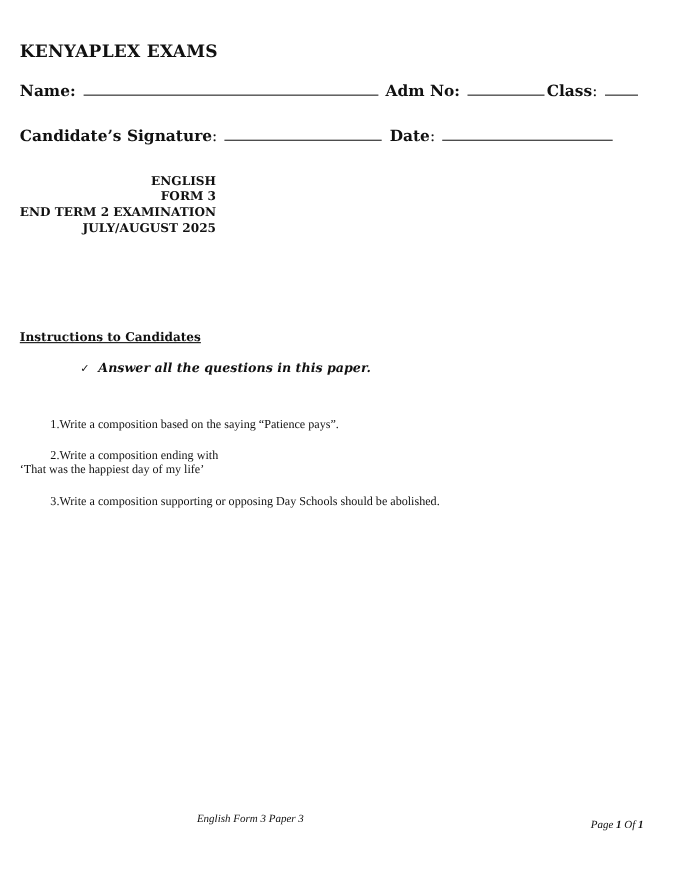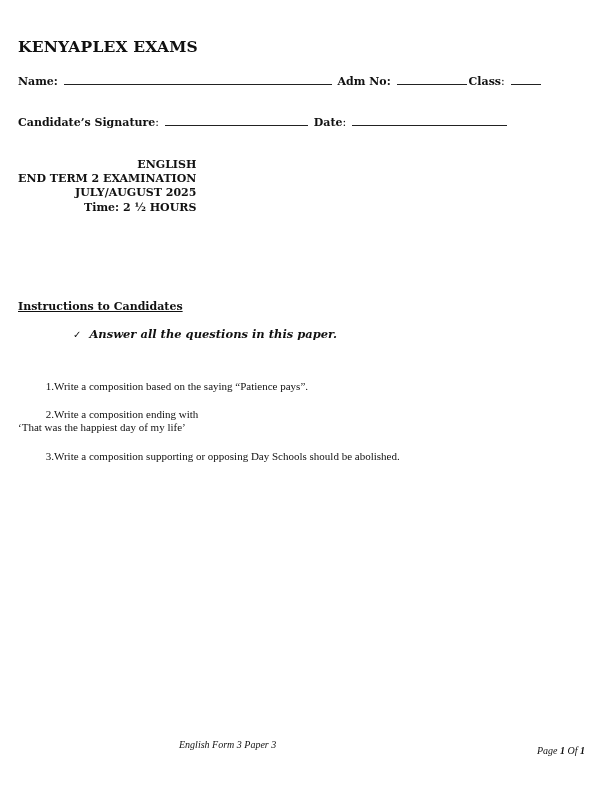--- a/index.html
+++ b/index.html
@@ -1,20 +1,20 @@
 <!DOCTYPE html>
 <html><head>
 <meta charset="utf-8">
 <style>
   html, body { margin:0; padding:0; background:#fff; }
   body { width:612px; height:792px; position:relative; overflow:hidden; color:#111; }
   .bold { font-family: "DejaVu Serif", serif; font-weight:bold; }
   .abs { position:absolute; white-space:nowrap;text-align:right; }
   .title { left:18px; top:37px; font-size:15.5px; letter-spacing:0.2px; }
-  .fieldrow { left:18px; font-size:11px; }
+  .fieldrow { left:18px; font-size:14px; }
   .blank { display:inline-block; border-bottom:1px solid #222; height:1px; vertical-align:baseline; margin:0 2px; }
   .normal { font-weight:normal; }
   .info { left:18px; top:158px; font-size:11px; line-height:14.2px; }
   .instr-h { left:18px; top:300px; font-size:11px; text-decoration:underline; }
   .instr { left:73px; top:327px; font-size:11.5px; font-style:italic; }
   .check { font-family:"DejaVu Sans", sans-serif; font-style:normal; font-weight:normal; font-size:10px; margin-right:8px; }
   .q { font-family:"Liberation Serif", serif; font-size:11px; }
   .footer { font-family:"Liberation Serif", serif; font-style:italic; font-size:10px; }
 </style>
 </head>
@@ -32,23 +32,23 @@
 
 <div class="abs bold fieldrow" style="top:116px;">
   <span>Candidate’s Signature</span><span class="normal">:</span>
   <span class="blank" style="width:143px;"></span>
   <span>Date</span><span class="normal">:</span>
   <span class="blank" style="width:155px;"></span>
 </div>
 
 <div class="abs bold info">
   <div>ENGLISH</div>
+  <div>FORM 3</div>
   <div>END TERM 2 EXAMINATION</div>
   <div>JULY/AUGUST 2025</div>
-  <div>Time: 2 ½ HOURS</div>
 </div>
 
 <div class="abs bold instr-h">Instructions to Candidates</div>
 
 <div class="abs bold instr">
   <span class="check">✓</span><span>Answer all the questions in this paper.</span>
 </div>
 
 <div class="abs q" style="left:37px; top:380px;">
   <span style="display:inline-block; width:17px;">1.</span><span>Write a composition based on the saying “Patience pays”.</span>

